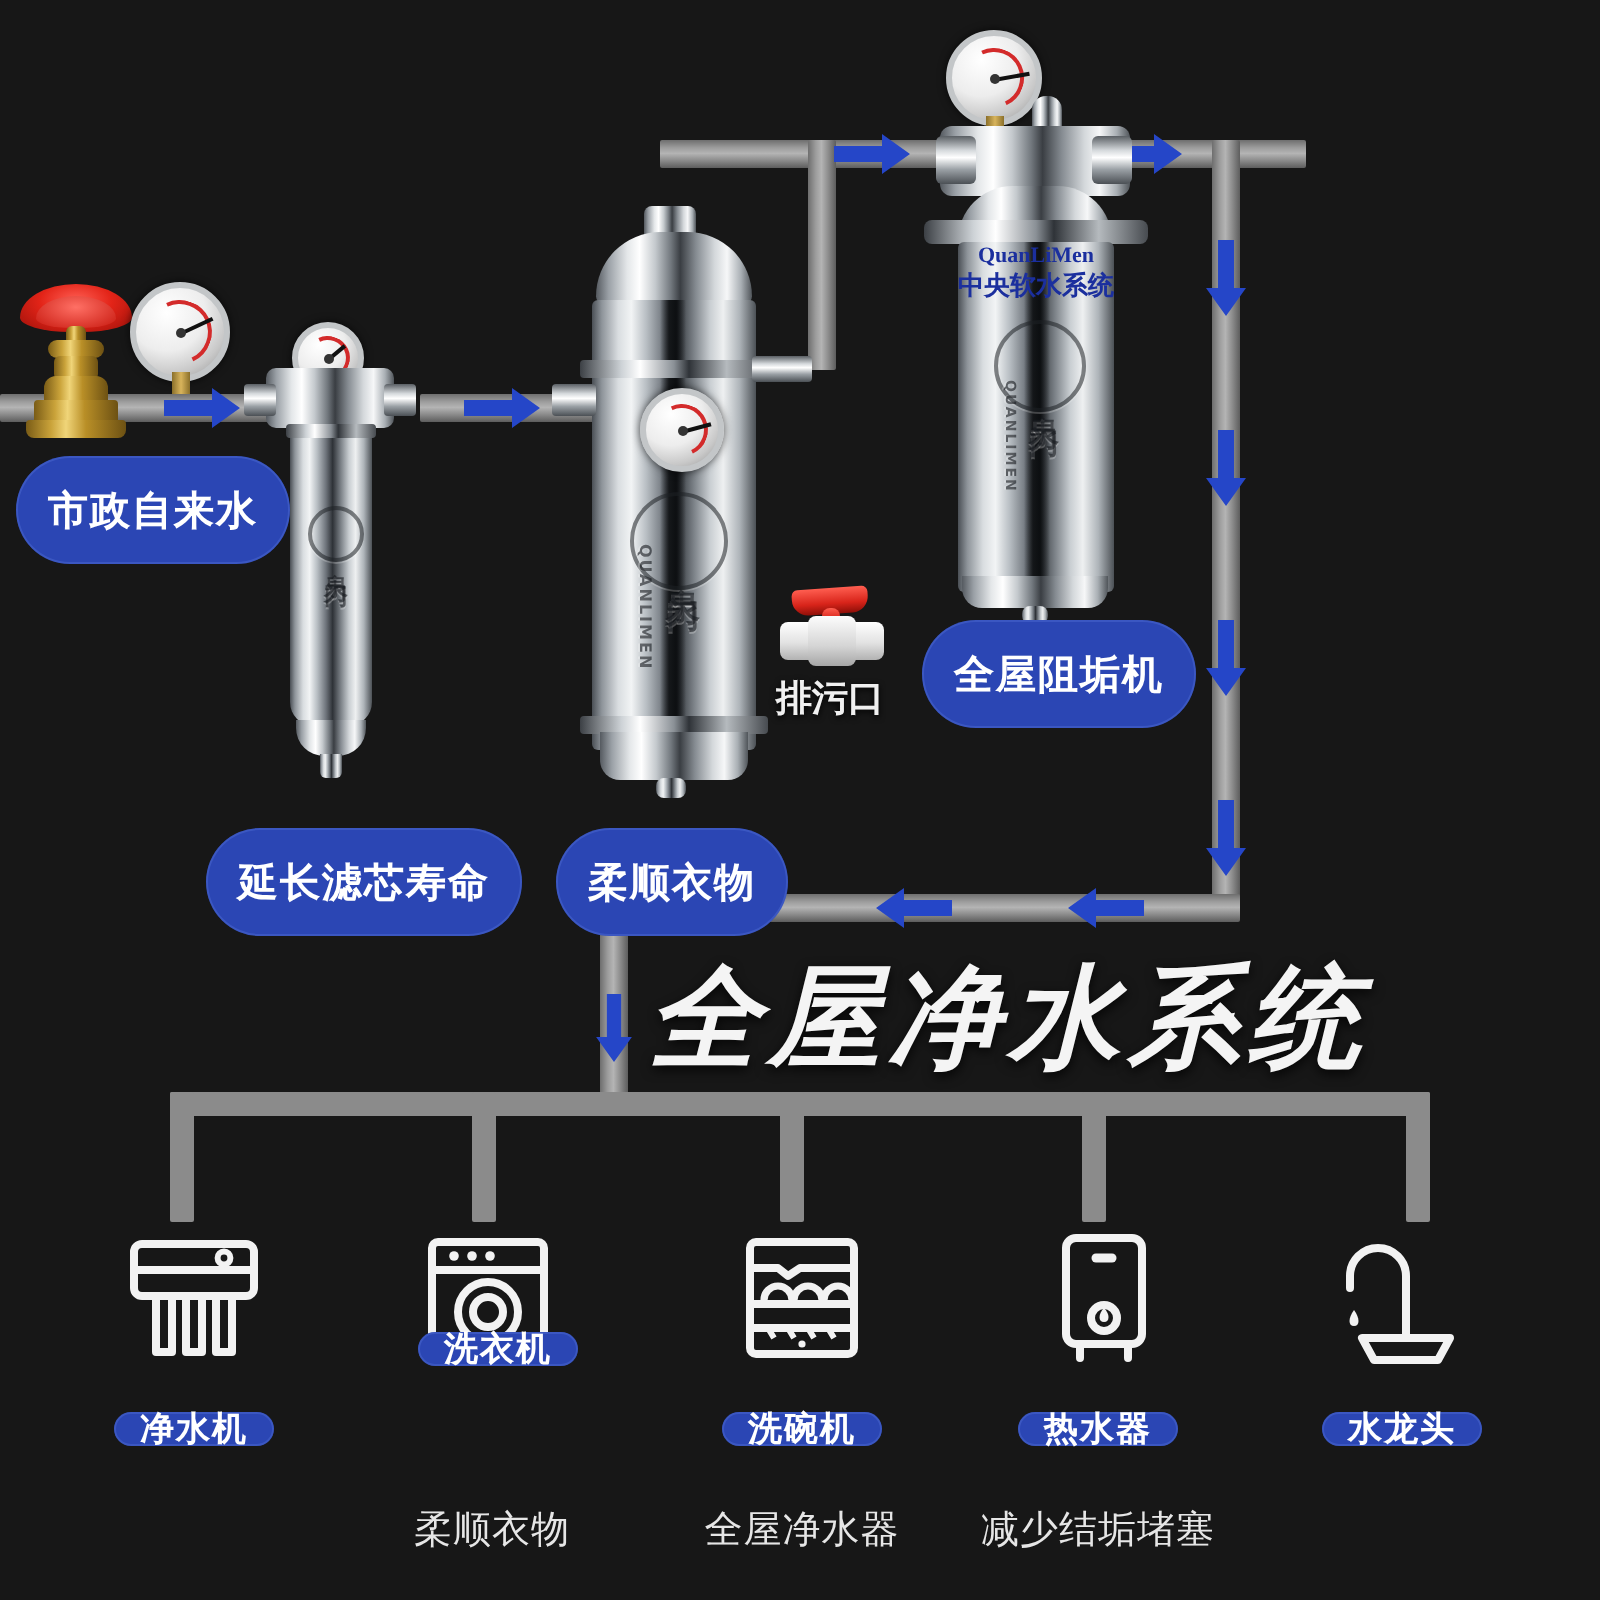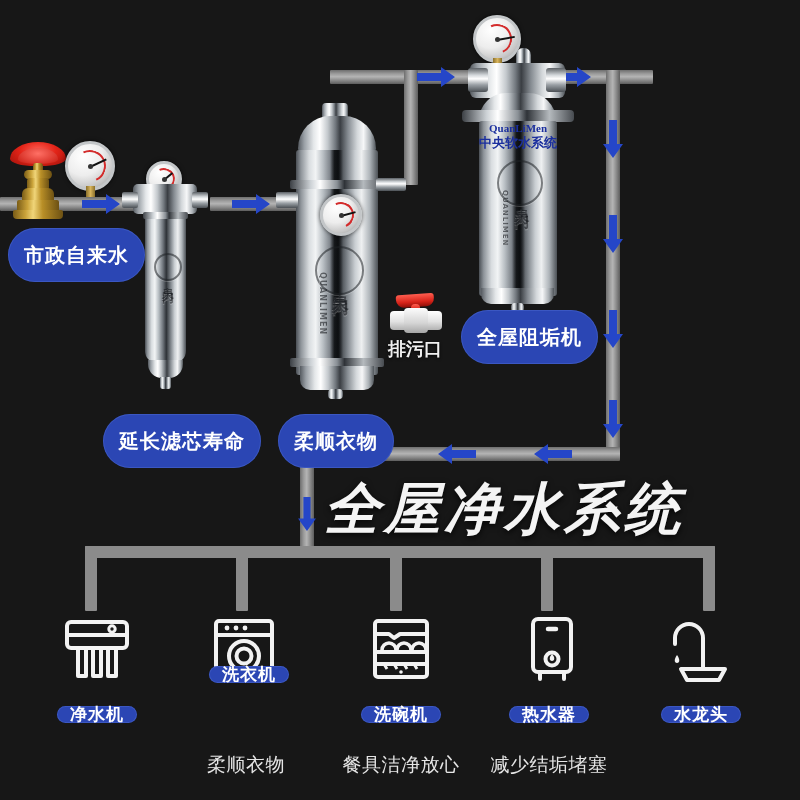--- a/index.html
+++ b/index.html
@@ -445,21 +445,21 @@
       <line x1="3" y1="34" x2="55" y2="34"></line>
       <path d="M10 32a7 7 0 0114 0M25 32a7 7 0 0114 0M40 32a7 7 0 0114 0" stroke-width="3.6"></path>
       <line x1="3" y1="46" x2="55" y2="46"></line>
       <path d="M12 46l3 5M22 46l3 5M32 46l3 5M42 46l3 5" stroke-width="3"></path>
       <circle cx="29" cy="54" r="1.8" fill="#f2f2f2" stroke="none"></circle>
     </svg>
   </div>
   <div class="badge small" style="left:361px;top:706px;">
     <span>洗碗机</span>
   </div>
-  <div class="caption" style="left:303px;top:752px;width:196px;">餐具洁净放心</div>
+  <div class="caption" style="left:303px;top:752px;width:196px;">全屋净水器</div>
 
   <div class="icon-box" style="left:527px;top:616px;">
     <svg width="50" height="66" viewBox="0 0 50 66" fill="none" stroke="#f2f2f2" stroke-width="4">
       <rect x="6" y="3" width="38" height="53" rx="5"></rect>
       <line x1="21" y1="13" x2="29" y2="13" stroke-width="4.5" stroke-linecap="round"></line>
       <circle cx="25" cy="43" r="6.5"></circle>
       <path d="M25 38c3 3 3 7 0 7s-3-4 0-7z" fill="#f2f2f2" stroke="none"></path>
       <path d="M13 56v7M37 56v7" stroke-linecap="round"></path>
     </svg>
   </div>

